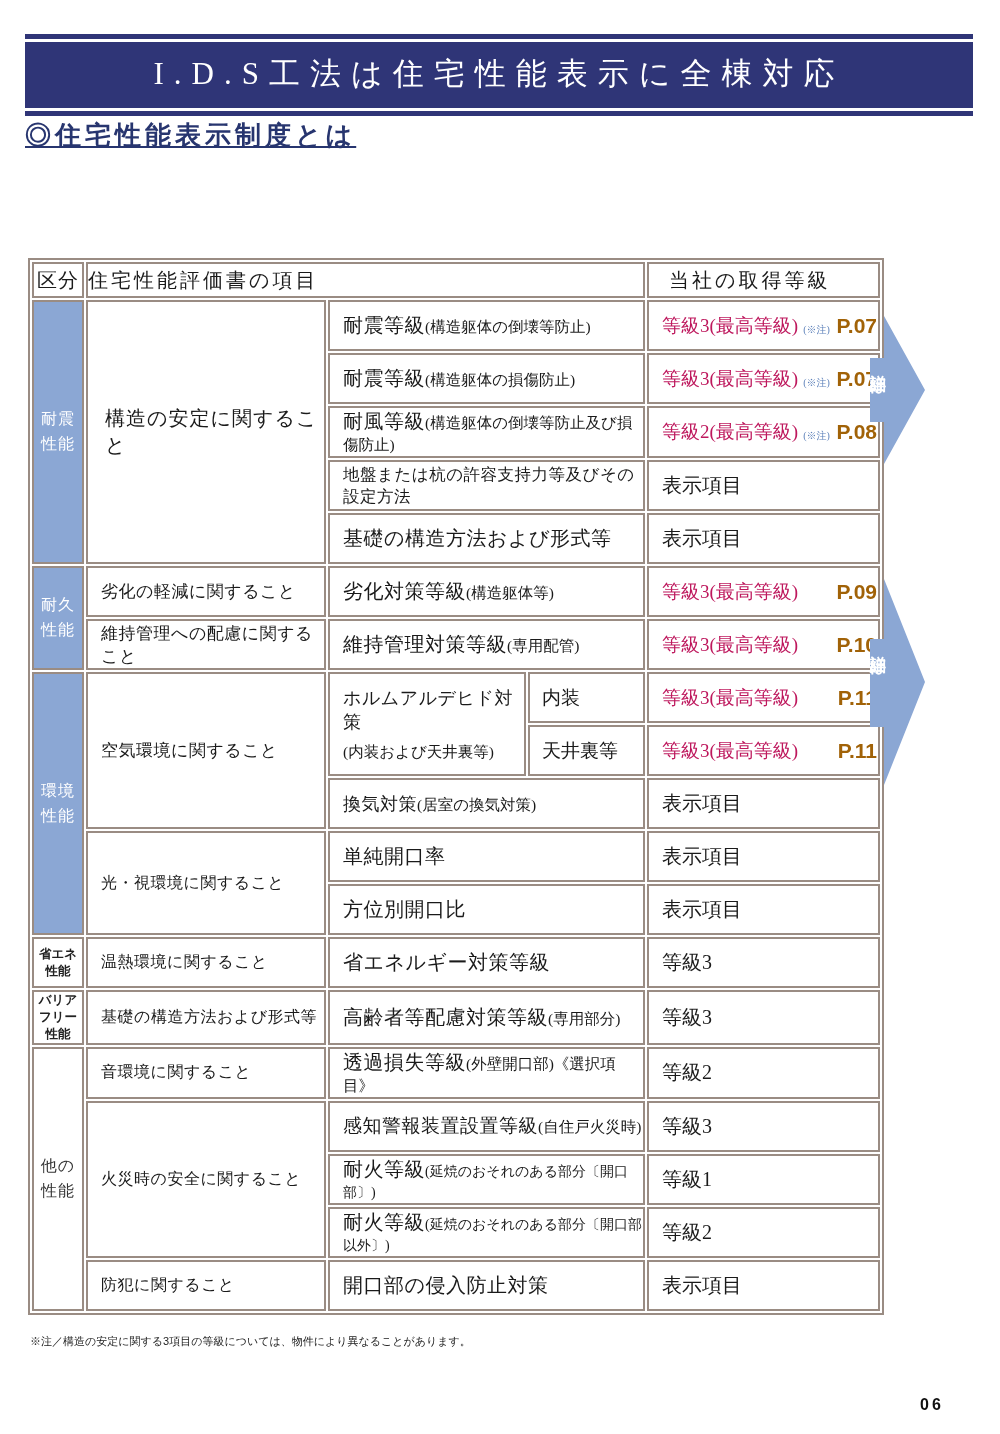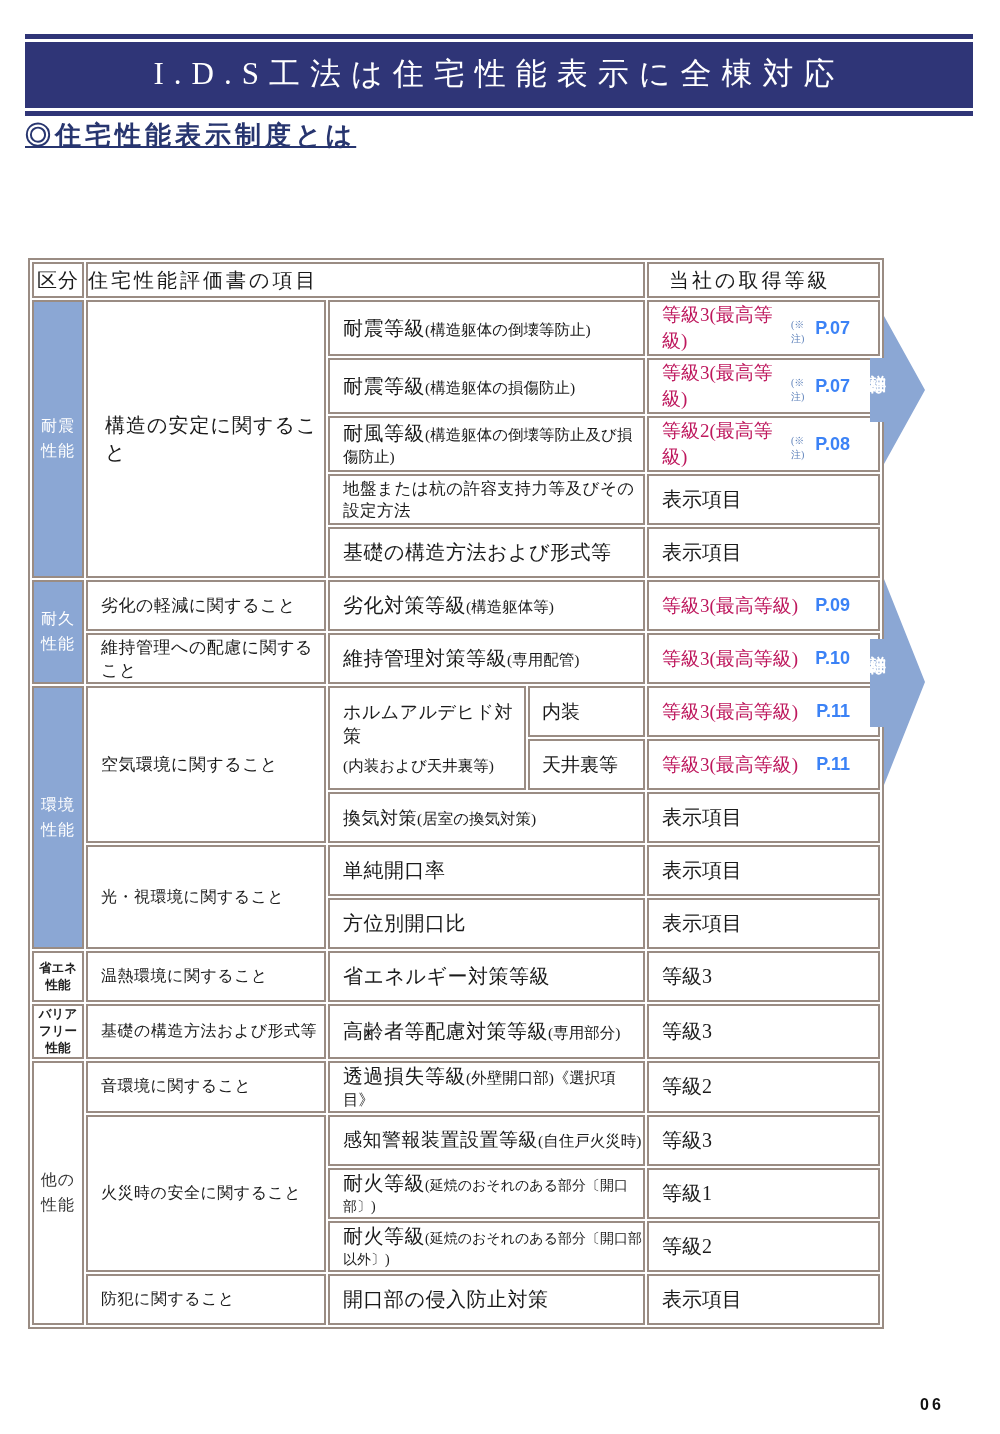--- a/index.html
+++ b/index.html
@@ -41,21 +41,21 @@
   td.item.md .im { font-size:16.5px; }
   td.item.two .is { display:block; margin-top:8px; }
   td.part { font-size:19px; padding-left:12px; }
 
   td.grade { padding-left:13px; }
   td.grade .cellflex { display:flex; align-items:center; width:100%; }
   .g { font-size:19px; }
   td.gb .g { color:#be185d; }
   td.gn .g { color:#1a1a1a; font-size:20px; }
   .n { font-size:10px; color:#5d81ba; margin-left:5px; margin-top:8px; }
-  .p { margin-left:auto; margin-right:28px; font-family:"Liberation Sans", sans-serif; font-weight:bold; font-size:18px; color:#3b82f6; }
+  .p { margin-left:auto; margin-right:1px; font-family:"Liberation Sans", sans-serif; font-weight:bold; font-size:21px; color:#a16207; }
 
   
   .detail-arrow { position:absolute; }
   .detail-arrow svg { display:block; }
   .arrow-label { position:absolute; writing-mode:vertical-rl; text-orientation:upright; color:#ffffff; font-weight:bold; font-size:16px; letter-spacing:3px; font-family:"Liberation Sans", sans-serif; }
   .a1 { left:869px; top:314px; }
   .a1 .arrow-label { left:-2px; top:48px; }
   .a2 { left:869px; top:577px; }
   .a2 .arrow-label { left:-2px; top:66px; }
 
@@ -291,15 +291,16 @@
     <span class="arrow-label">詳細は</span>
   </div>
 
   <div class="detail-arrow a2">
     <svg width="58" height="210" viewBox="0 0 58 210">
       <polygon points="1,62 15,62 15,2 56,105 15,208 15,150 1,150" fill="#8ba7d4"></polygon>
     </svg>
     <span class="arrow-label">詳細は</span>
   </div>
 
+  <div class="footnote">※注／構造の安定に関する3項目の等級については、物件により異なることがあります。</div>
   <div class="page-number">06</div>
 
 </div>
 
 </body></html>

